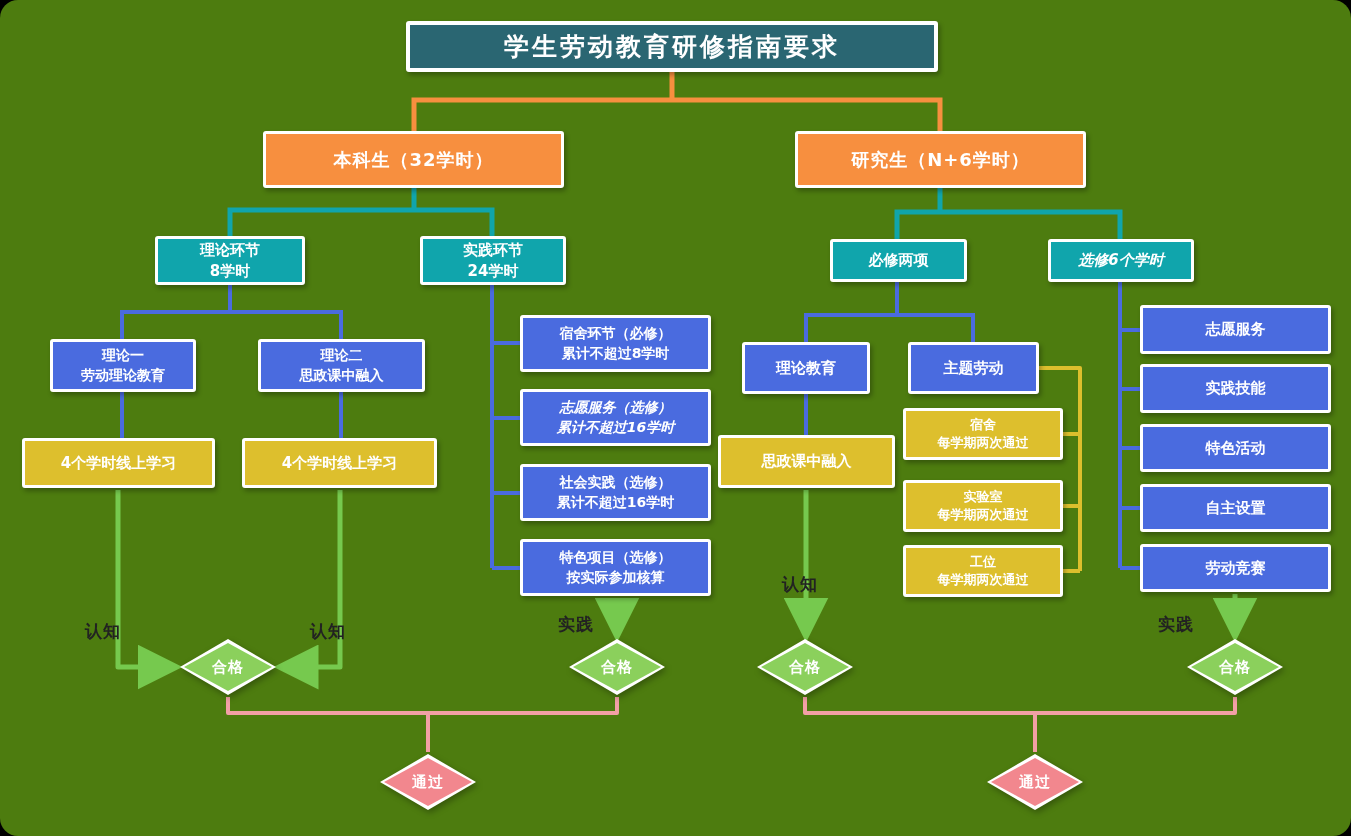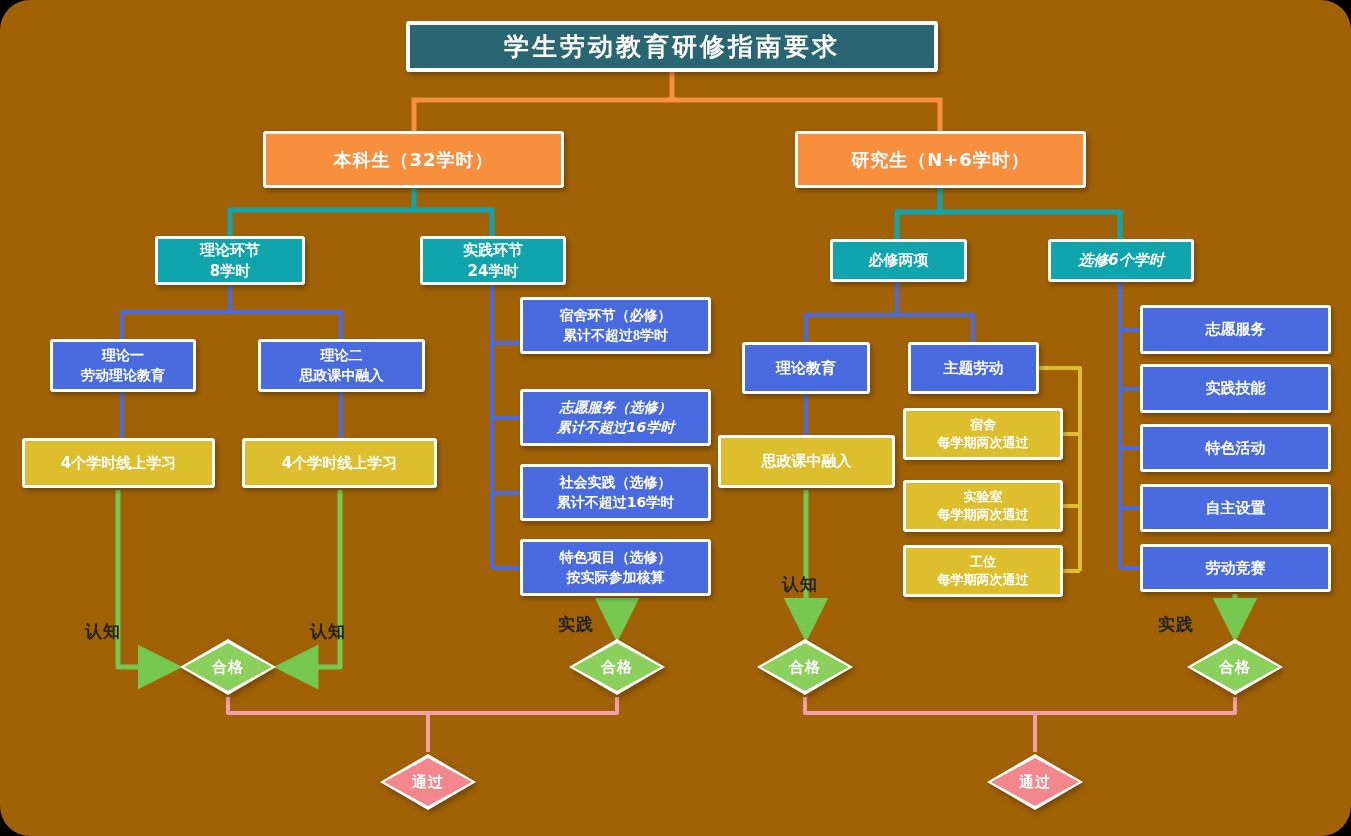--- a/index.html
+++ b/index.html
@@ -1,18 +1,18 @@
 <!DOCTYPE html>
 <html><head>
 <meta charset="utf-8">
 <style>
   html,body{margin:0;padding:0;background:#000;}
   .canvas{
-    position:relative;width:1351px;height:836px;background:#a16207;
-    border-radius:30px;overflow:hidden;
+    position:relative;width:1351px;height:836px;background:#4d7c0f;
+    border-radius:18px;overflow:hidden;
     font-family:"DejaVu Sans","Liberation Sans",sans-serif;
   }
   .wires{position:absolute;left:0;top:0;pointer-events:none;}
   .node{
     position:absolute;box-sizing:border-box;
     display:flex;flex-direction:column;align-items:center;justify-content:center;
     color:#fff;font-weight:bold;text-align:center;line-height:1.4;
     border:3px solid #fff;border-radius:3px;
     box-shadow:2px 3px 5px rgba(0,0,0,0.30);
   }
@@ -110,21 +110,21 @@
     <span>理论二</span>
     <span>思政课中融入</span>
   </div>
   <div class="node yellow" style="left:22px;top:438px;width:193px;height:50px;">
     <span>4个学时线上学习</span>
   </div>
   <div class="node yellow" style="left:242px;top:438px;width:195px;height:50px;">
     <span>4个学时线上学习</span>
   </div>
 
-  <div class="node blue" style="left:520px;top:297px;width:191px;height:57px;font-family:Liberation Serif, serif;">
+  <div class="node blue" style="left:520px;top:315px;width:191px;height:57px;">
     <span>宿舍环节（必修）</span>
     <span>累计不超过8学时</span>
   </div>
   <div class="node blue" style="left:520px;top:389px;width:191px;height:57px;font-style:italic;">
     <span>志愿服务（选修）</span>
     <span>累计不超过16学时</span>
   </div>
   <div class="node blue" style="left:520px;top:464px;width:191px;height:57px;">
     <span>社会实践（选修）</span>
     <span>累计不超过16学时</span>

